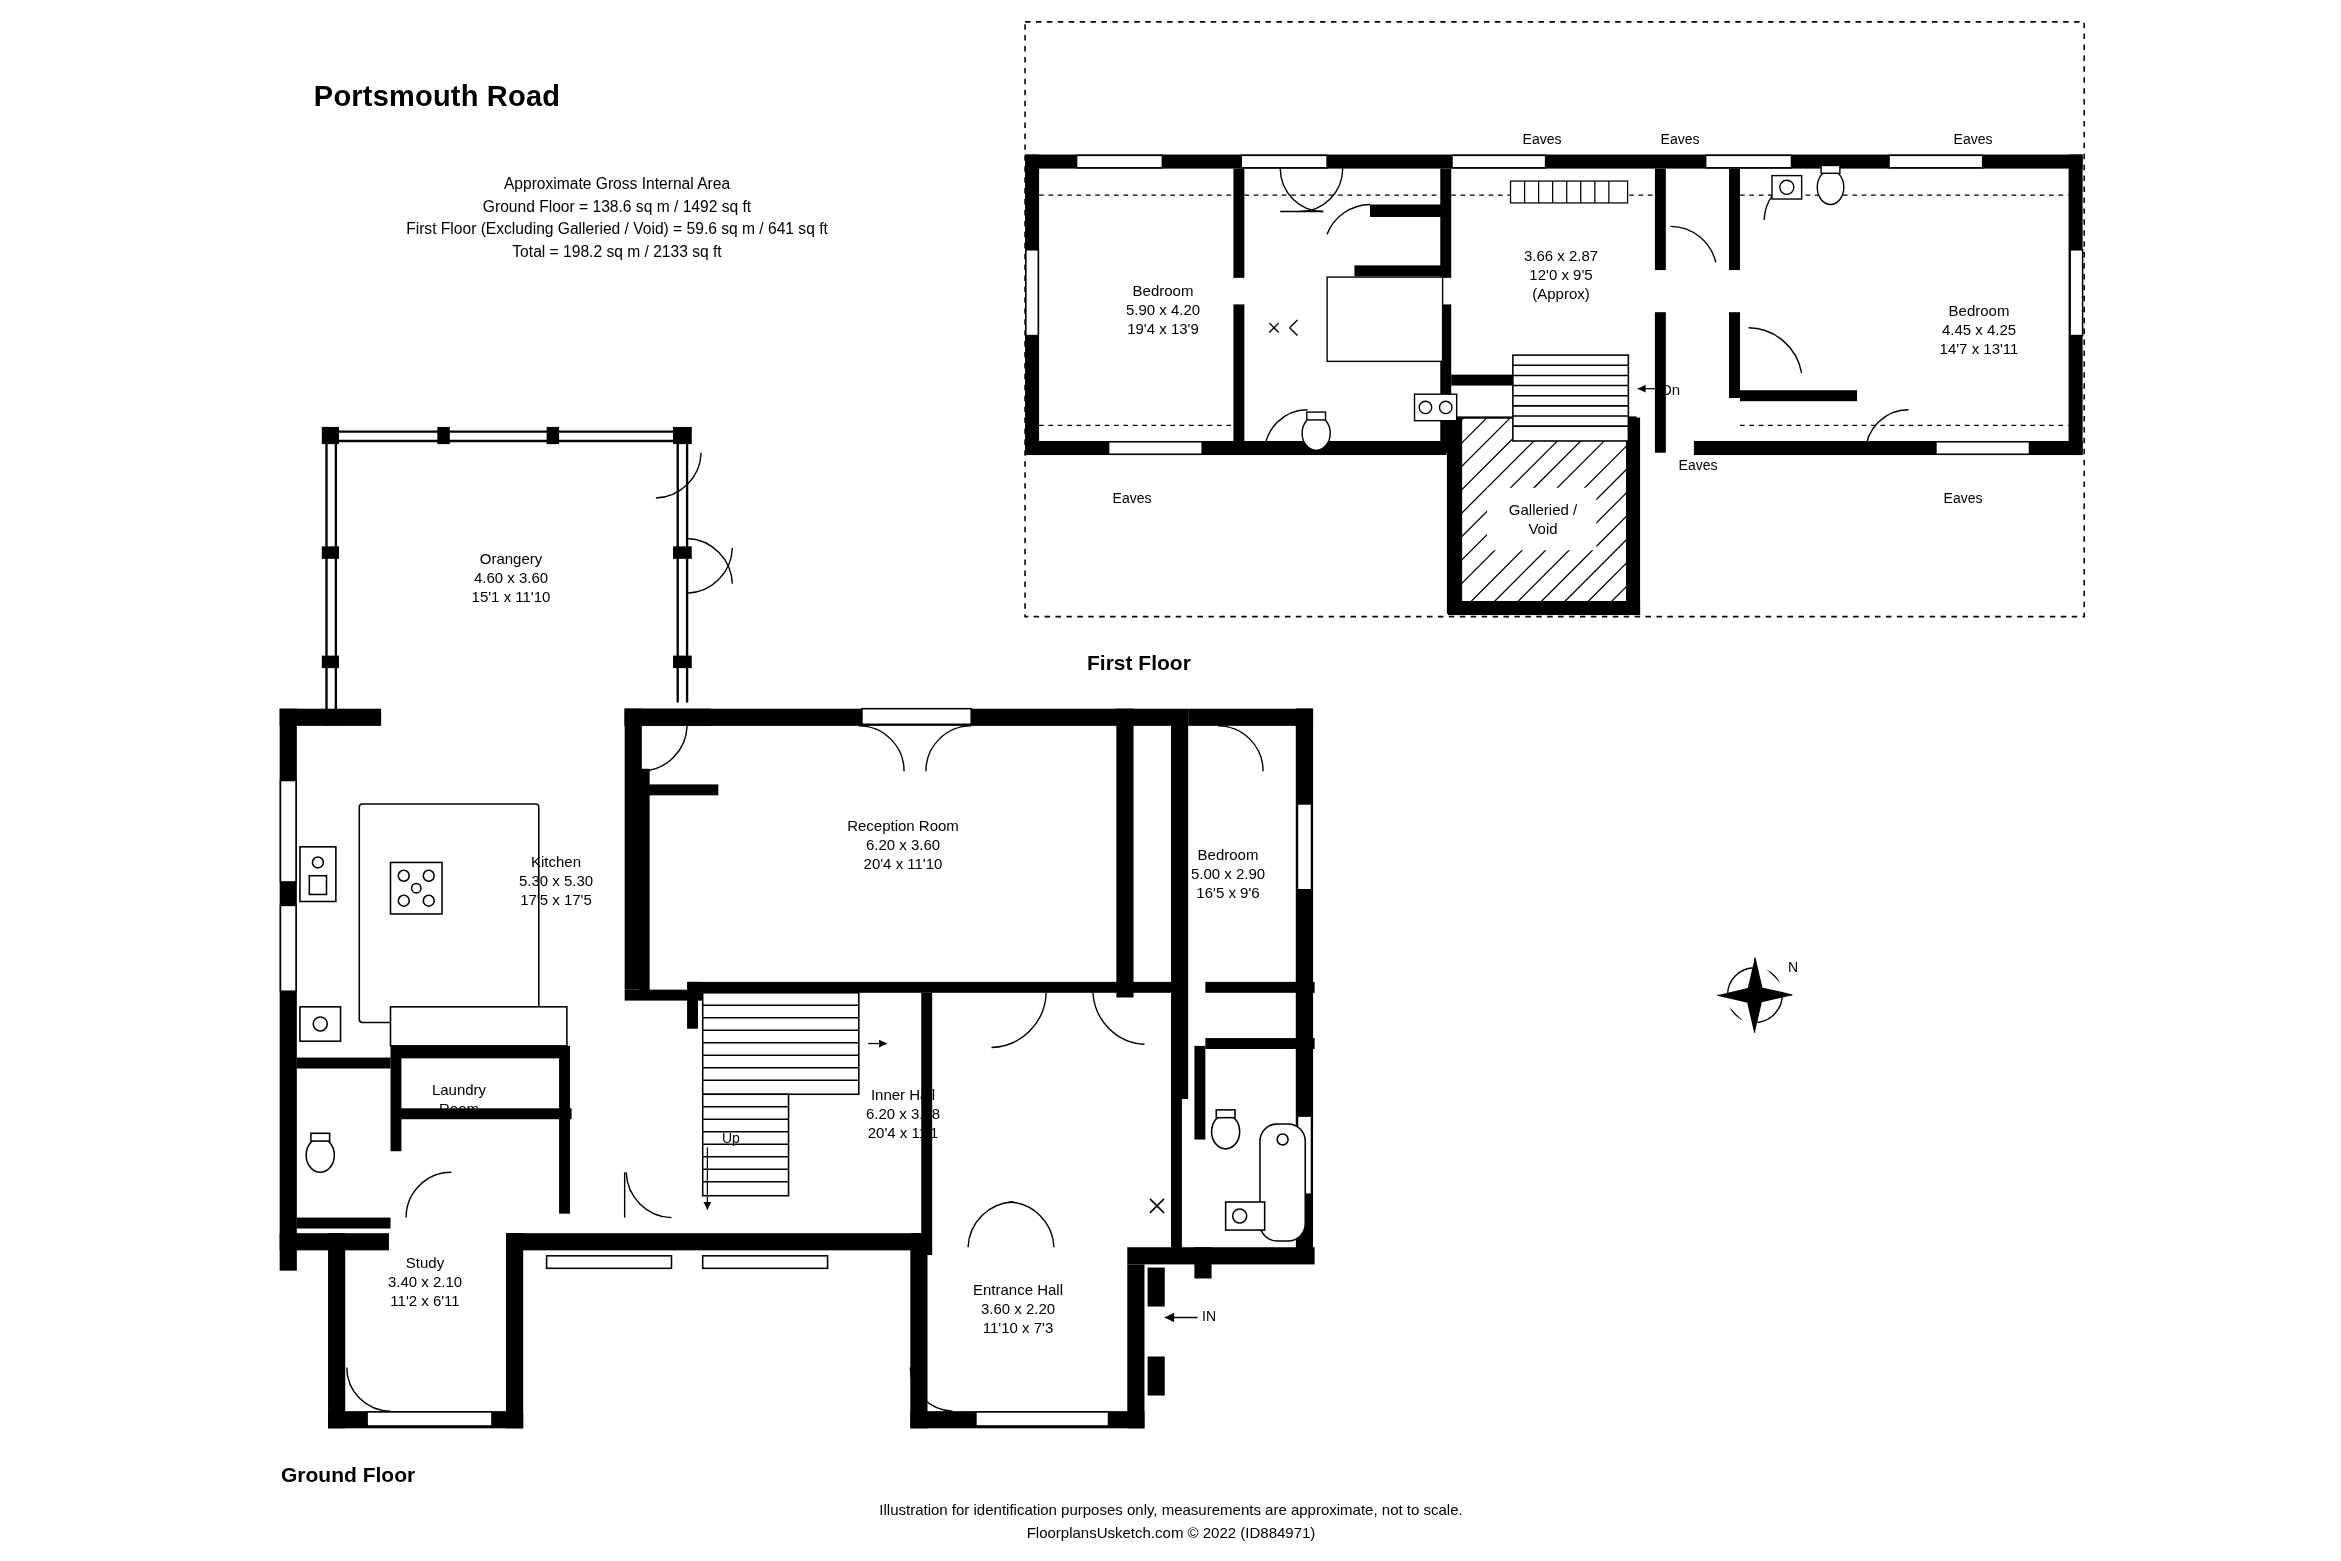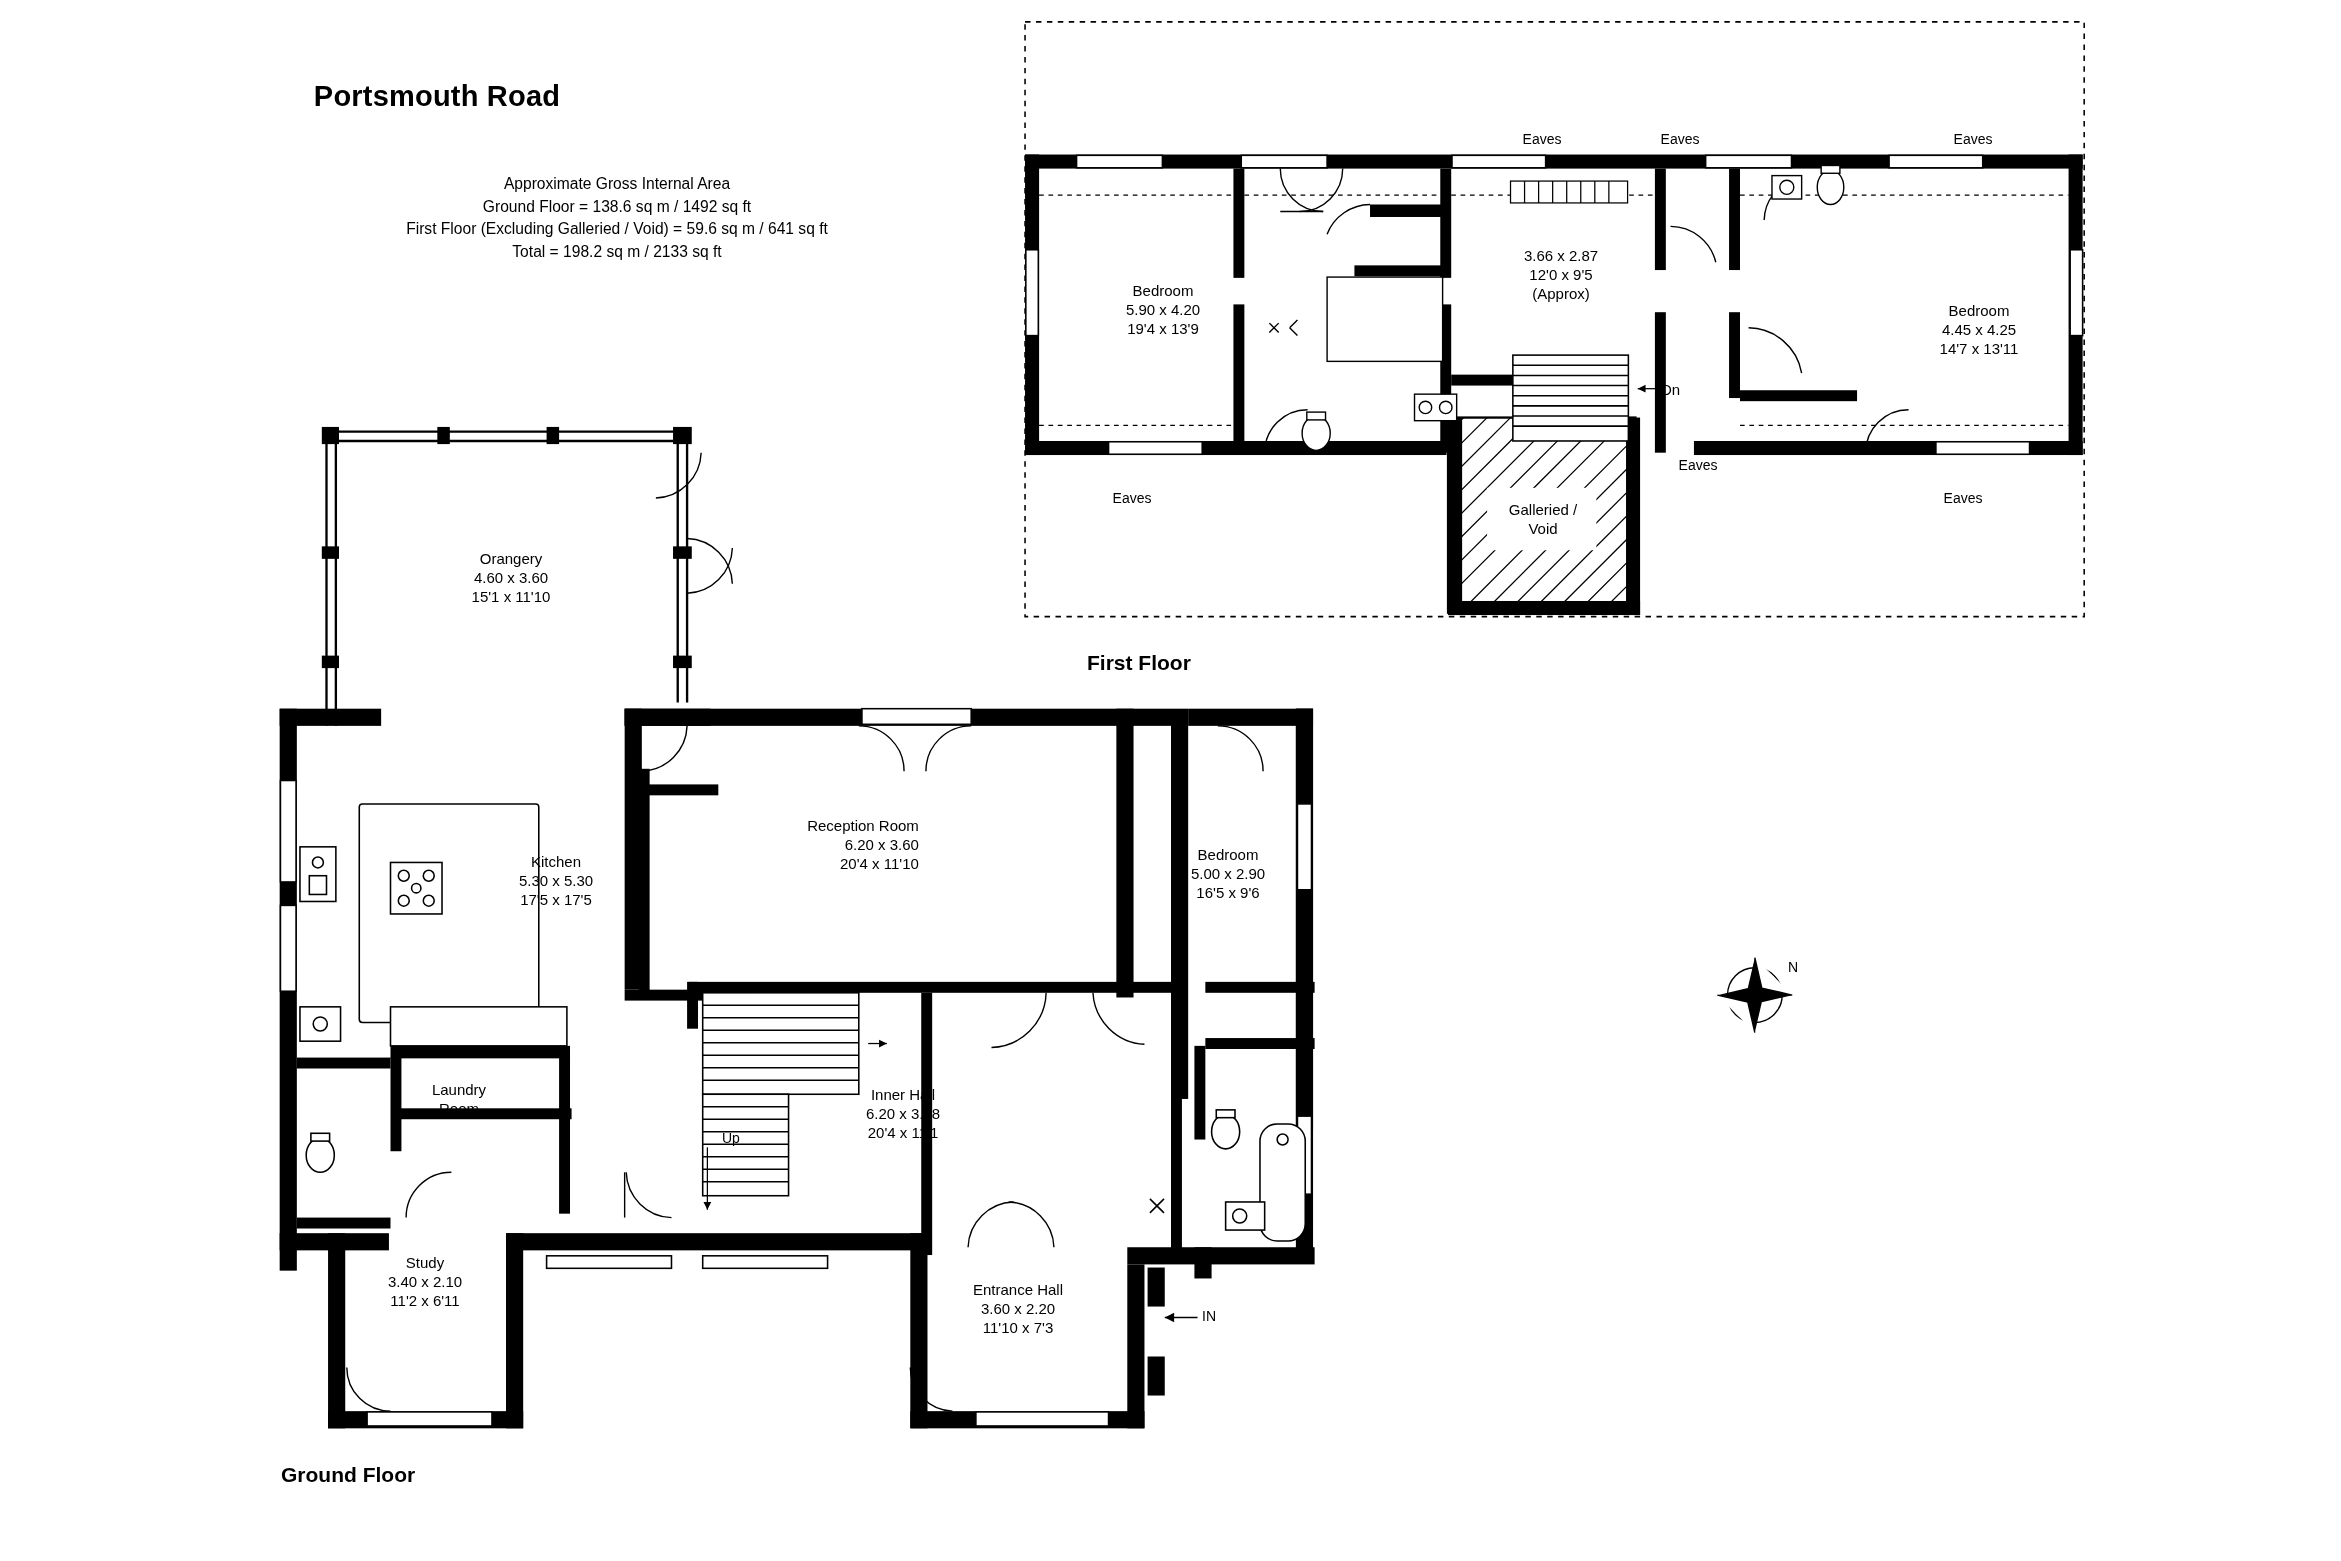--- a/index.html
+++ b/index.html
@@ -389,21 +389,21 @@
   <span class="n">Laundry</span>
   <span class="n">Room</span>
 </div>
 
 <div class="lbl room" style="left:425px;top:1253px;transform:translateX(-50%);">
   <span class="n">Study</span>
   <span class="n">3.40 x 2.10</span>
   <span class="n">11'2 x 6'11</span>
 </div>
 
-<div class="lbl room" style="left:863px;top:816px;transform:translateX(-50%);text-align:right;">
+<div class="lbl room" style="left:903px;top:816px;transform:translateX(-50%);">
   <span class="n">Reception Room</span>
   <span class="n">6.20 x 3.60</span>
   <span class="n">20'4 x 11'10</span>
 </div>
 
 <div class="lbl room" style="left:903px;top:1085px;transform:translateX(-50%);">
   <span class="n">Inner Hall</span>
   <span class="n">6.20 x 3.38</span>
   <span class="n">20'4 x 11'1</span>
 </div>
@@ -420,15 +420,19 @@
   <span class="n">11'10 x 7'3</span>
 </div>
 
 <div class="lbl small" style="left:722px;top:1130px;">Up</div>
 <div class="lbl small" style="left:1202px;top:1308px;">IN</div>
 
 <div class="lbl floor-title" style="left:281px;top:1450px;margin-top:12px;">Ground Floor</div>
 
 <div class="lbl small" style="left:1788px;top:959px;">N</div>
 
+<div class="lbl footer" style="left:1171px;top:1499px;transform:translateX(-50%);">
+  <span>Illustration for identification purposes only, measurements are approximate, not to scale.</span><br>
+  <span>FloorplansUsketch.com © 2022 (ID884971)</span>
+</div>
 
 </div>
 
 
 </body></html>

